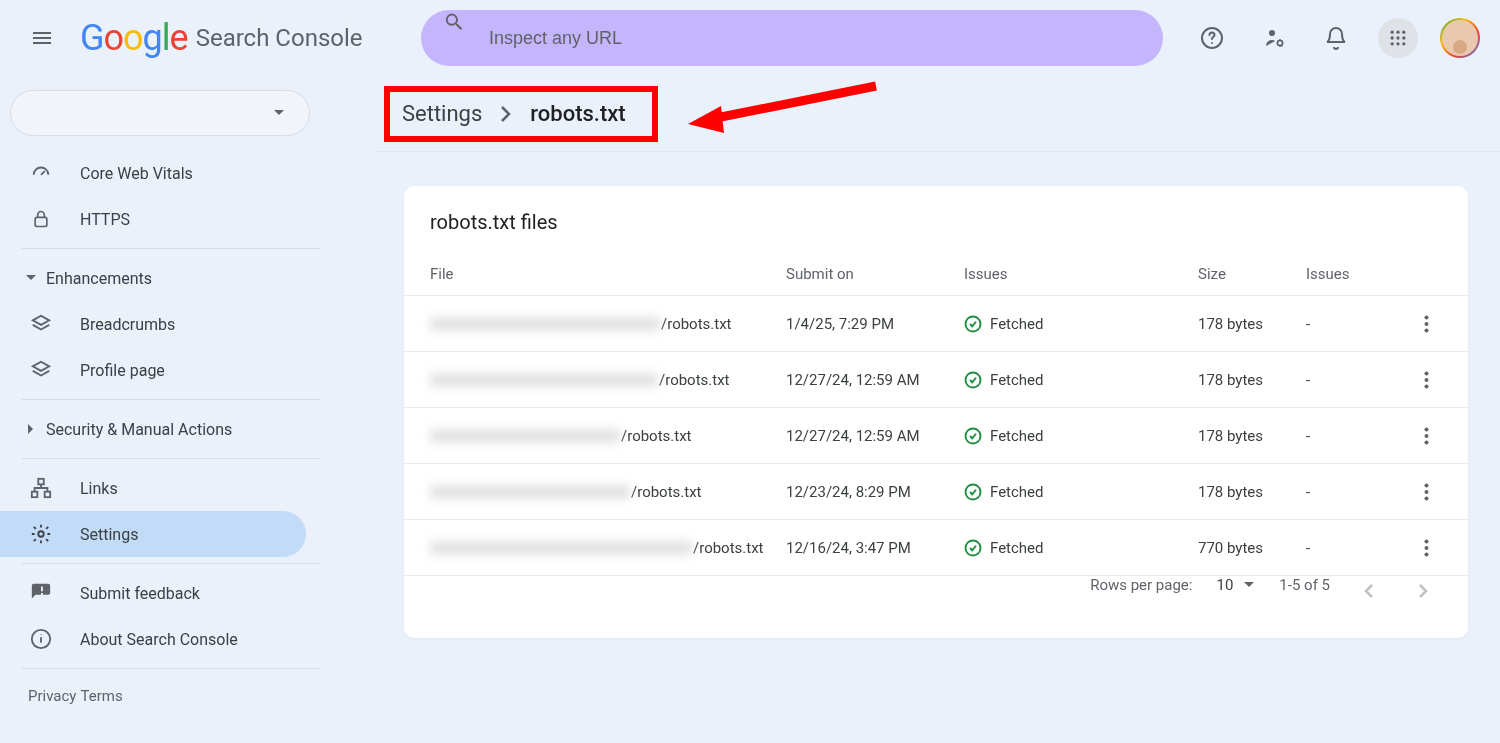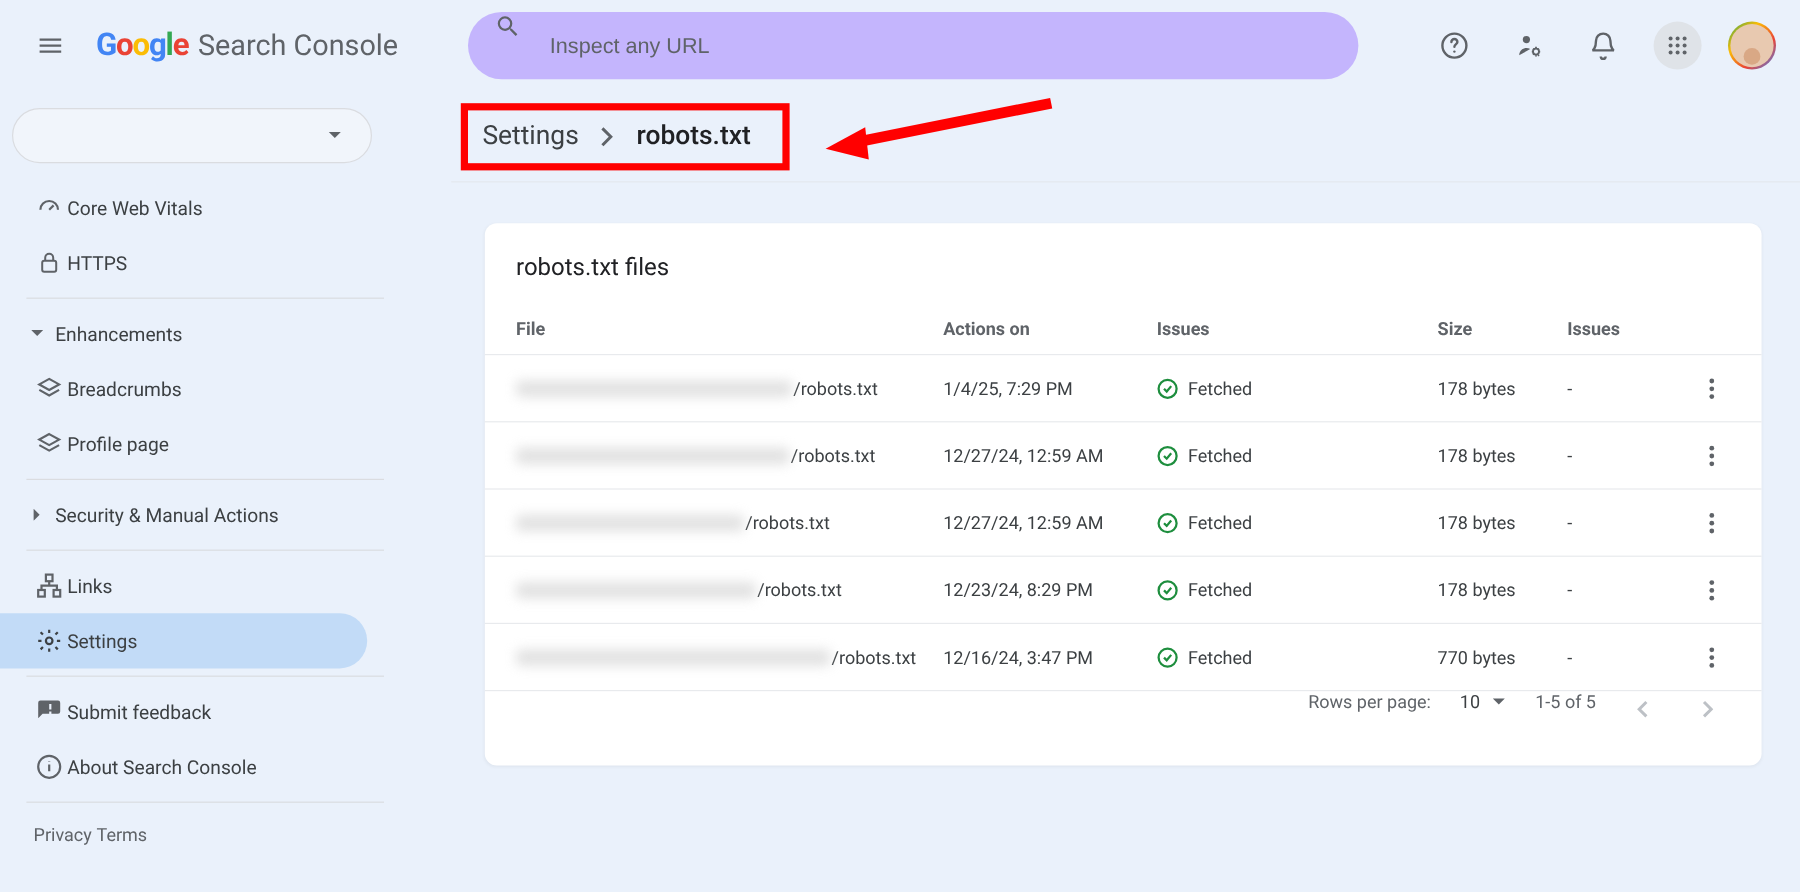--- a/index.html
+++ b/index.html
@@ -27,22 +27,22 @@
     border-radius: 50%;
     cursor: pointer;
   }
   .logo-block {
     display: flex;
     align-items: center;
     gap: 2px;
     margin-left: 4px;
   }
   .logo-google {
-    font-size: 26px;
-    font-weight: 700;
+    font-size: 36px;
+    font-weight: 400;
     letter-spacing: -1px;
   }
   .logo-g1 { color: #4285F4; }
   .logo-o1 { color: #EA4335; }
   .logo-o2 { color: #FBBC05; }
   .logo-g2 { color: #4285F4; }
   .logo-l  { color: #34A853; }
   .logo-e  { color: #EA4335; }
   .logo-sc { font-size: 24px; color: #5f6368; margin-left: 6px; }
 
@@ -118,21 +118,21 @@
     color: #5f6368;
     cursor: pointer;
     background: #f1f5fb;
   }
 
   .nav-item {
     display: flex;
     align-items: center;
     height: 46px;
     padding-left: 30px;
-    gap: 4px;
+    gap: 28px;
     font-size: 16px;
     color: #3c4043;
     cursor: pointer;
     border-radius: 0 25px 25px 0;
     margin-right: 14px;
   }
   .nav-item.active {
     background: #c2dbf7;
   }
   .nav-item .icon {
@@ -215,21 +215,21 @@
   .table-header, .table-row {
     display: grid;
     grid-template-columns: 356px 178px 234px 108px 92px 56px;
     align-items: center;
     padding: 0 26px;
   }
   .table-header {
     height: 44px;
     font-size: 15px;
     color: #5f6368;
-    font-weight: 700;
+    font-weight: 400;
     border-bottom: 1px solid #e8eaed;
   }
   .table-row {
     min-height: 56px;
     border-bottom: 1px solid #e8eaed;
     font-size: 15px;
     color: #3c4043;
   }
   .file-cell {
     display: flex;
@@ -462,21 +462,21 @@
         <path d="M200 8 L30 42" stroke="#ff0000" stroke-width="9" fill="none"></path>
         <path d="M12 46 L45 28 L48 55 Z" fill="#ff0000"></path>
       </svg>
   </div>
 
   <div class="card">
     <div class="card-title">robots.txt files</div>
 
     <div class="table-header">
       <div>File</div>
-      <div>Actions on</div>
+      <div>Submit on</div>
       <div>Issues</div>
       <div>Size</div>
       <div>Issues</div>
       <div></div>
     </div>
 
     <div id="rows-container">
         <div class="table-row">
     <div class="file-cell">
       <span class="blur-block" style="width:230px"></span>

